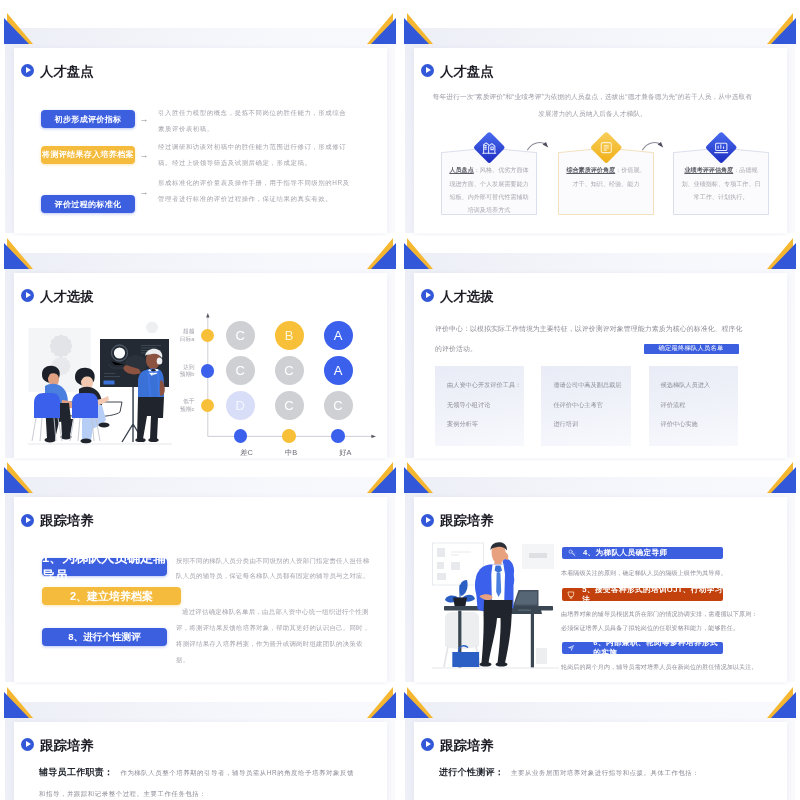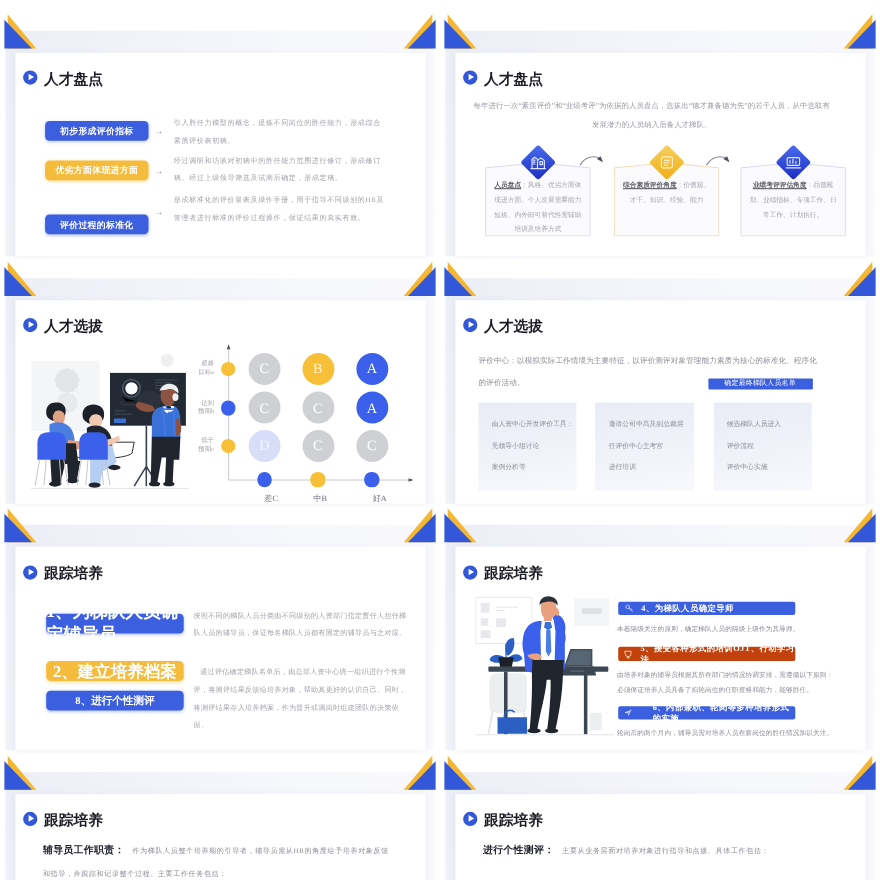--- a/index.html
+++ b/index.html
@@ -1,19 +1,19 @@
 <!DOCTYPE html>
 <html><head>
 <meta charset="utf-8">
 <style>
   html,body{margin:0;padding:0;}
   body{width:800px;height:800px;background:#ffffff;font-family:"Liberation Sans",sans-serif;overflow:hidden;
        -webkit-font-smoothing:antialiased;}
   .grid{position:relative;width:800px;height:800px;}
-  .slide{position:absolute;width:400px;height:236px;overflow:hidden;background:transparent;font-family:Liberation Serif, serif;}
+  .slide{position:absolute;width:400px;height:236px;overflow:hidden;background:transparent;}
   .outer{position:absolute;left:5px;top:28px;width:390px;height:205px;
          background:linear-gradient(118deg,#eceef6 0%,#f2f3f9 25%,#f7f8fc 55%,#fafafd 100%);}
   .card{position:absolute;left:13.5px;top:48px;width:373px;height:185px;background:#ffffff;
         box-shadow:0 1px 6px rgba(90,100,160,0.09);}
   .tri{position:absolute;width:0;height:0;}
   
   .ttl{position:absolute;left:21px;top:64px;display:flex;align-items:center;}
   .pbtn{width:13px;height:13px;border-radius:50%;background:#3257d8;position:relative;flex:0 0 auto;}
   .pbtn::after{content:"";position:absolute;left:5px;top:3.2px;width:0;height:0;
       border-left:5px solid #fff;border-top:3.4px solid transparent;border-bottom:3.4px solid transparent;}
@@ -86,21 +86,21 @@
         <i class="tri" style="border-bottom:26px solid #3257d8;border-left:25px solid transparent;left:371px;top:18px;"></i>
       </div>
       <div class="card"></div>
       <div class="ttl">
         <span class="pbtn"></span>
         <span class="tx">人才盘点</span>
       </div>
       <div class="pill blue" style="top:110px">初步形成评价指标</div>
       <div class="arrow" style="top:110px">→</div>
       <div class="desc" style="top:104.5px">引入胜任力模型的概念，提炼不同岗位的胜任能力，形成综合素质评价表初稿。</div>
-      <div class="pill yellow" style="top:145.5px">优劣方面体现进方面</div>
+      <div class="pill yellow" style="top:145.5px">将测评结果存入培养档案</div>
       <div class="arrow" style="top:145.5px">→</div>
       <div class="desc" style="top:139px">经过调研和访谈对初稿中的胜任能力范围进行修订，形成修订稿。经过上级领导筛选及试测后确定，形成定稿。</div>
       <div class="pill blue" style="top:195px">评价过程的标准化</div>
       <div class="arrow" style="top:182.5px">→</div>
       <div class="desc" style="top:175.3px">形成标准化的评价量表及操作手册，用于指导不同级别的HR及管理者进行标准的评价过程操作，保证结果的真实有效。</div>
     </div>
     <div class="slide" style="left: 400px; top: 0px; z-index: 1;">
       <div class="outer"></div>
       <div>
         <i class="tri" style="border-bottom:31px solid #f5b731;border-right:26px solid transparent;left:7px;top:13px;"></i>
@@ -342,22 +342,22 @@
       </div>
       <div>
         <i class="tri" style="border-bottom:31px solid #f5b731;border-left:26px solid transparent;left:367px;top:13px;"></i>
         <i class="tri" style="border-bottom:26px solid #3257d8;border-left:25px solid transparent;left:371px;top:18px;"></i>
       </div>
       <div class="card"></div>
       <div class="ttl">
         <span class="pbtn"></span>
         <span class="tx">跟踪培养</span>
       </div>
-      <div class="pill blue" style="left:42px;width:125px;top:109px;font-size:16px;letter-spacing:0;">1、为梯队人员确定辅导员</div>
-      <div class="pill yellow" style="left:42px;width:125px;top:152px;font-size:15px;letter-spacing:0;">2、建立培养档案</div>
+      <div class="pill blue" style="left:42px;width:125px;top:109px;font-size:13px;letter-spacing:0;">1、为梯队人员确定辅导员</div>
+      <div class="pill yellow" style="left:42px;width:139px;top:138px;font-size:11px;letter-spacing:0;">2、建立培养档案</div>
       <div class="pill blue" style="left:42px;width:125px;top:178.7px;font-size:9.6px;letter-spacing:0;">8、进行个性测评</div>
       <div class="desc" style="left:176px;width:196px;top:105px;line-height:14.2px;letter-spacing:.28px;">按照不同的梯队人员分类由不同级别的人资部门指定责任人担任梯队人员的辅导员，保证每名梯队人员都有固定的辅导员与之对应。</div>
       <div class="desc" style="left:176px;width:196px;top:154.5px;line-height:16.1px;letter-spacing:.28px;text-indent:6px;">通过评估确定梯队名单后，由总部人资中心统一组织进行个性测评，将测评结果反馈给培养对象，帮助其更好的认识自己。同时，将测评结果存入培养档案，作为晋升或调岗时组建团队的决策依据。</div>
     </div>
     <div class="slide" style="left: 400px; top: 449.4px; z-index: 3;">
       <div class="outer"></div>
       <div>
         <i class="tri" style="border-bottom:31px solid #f5b731;border-right:26px solid transparent;left:7px;top:13px;"></i>
         <i class="tri" style="border-bottom:26px solid #3257d8;border-right:25px solid transparent;left:4px;top:18px;"></i>
       </div>

